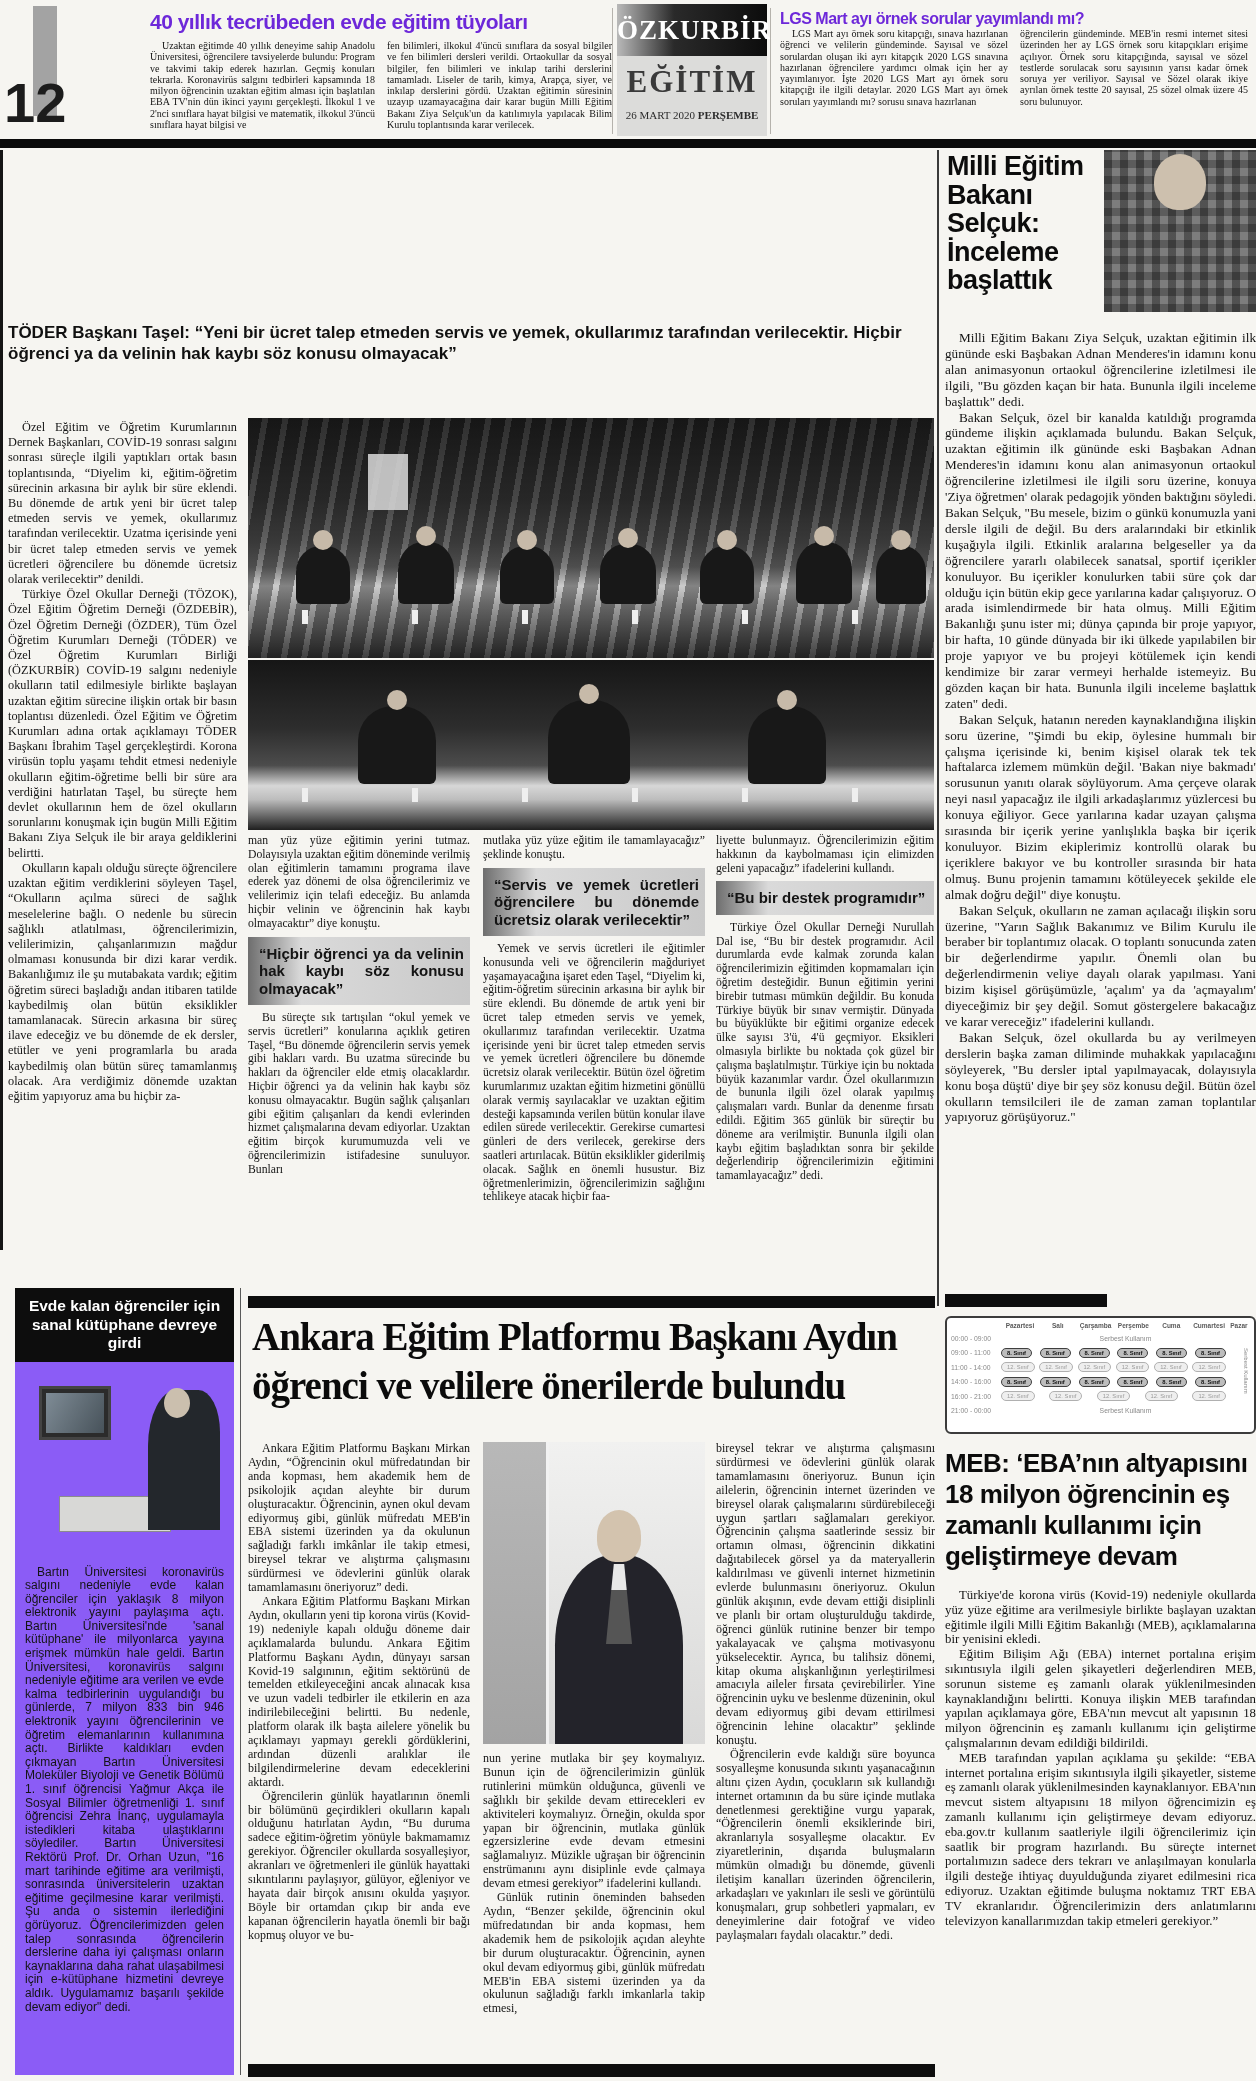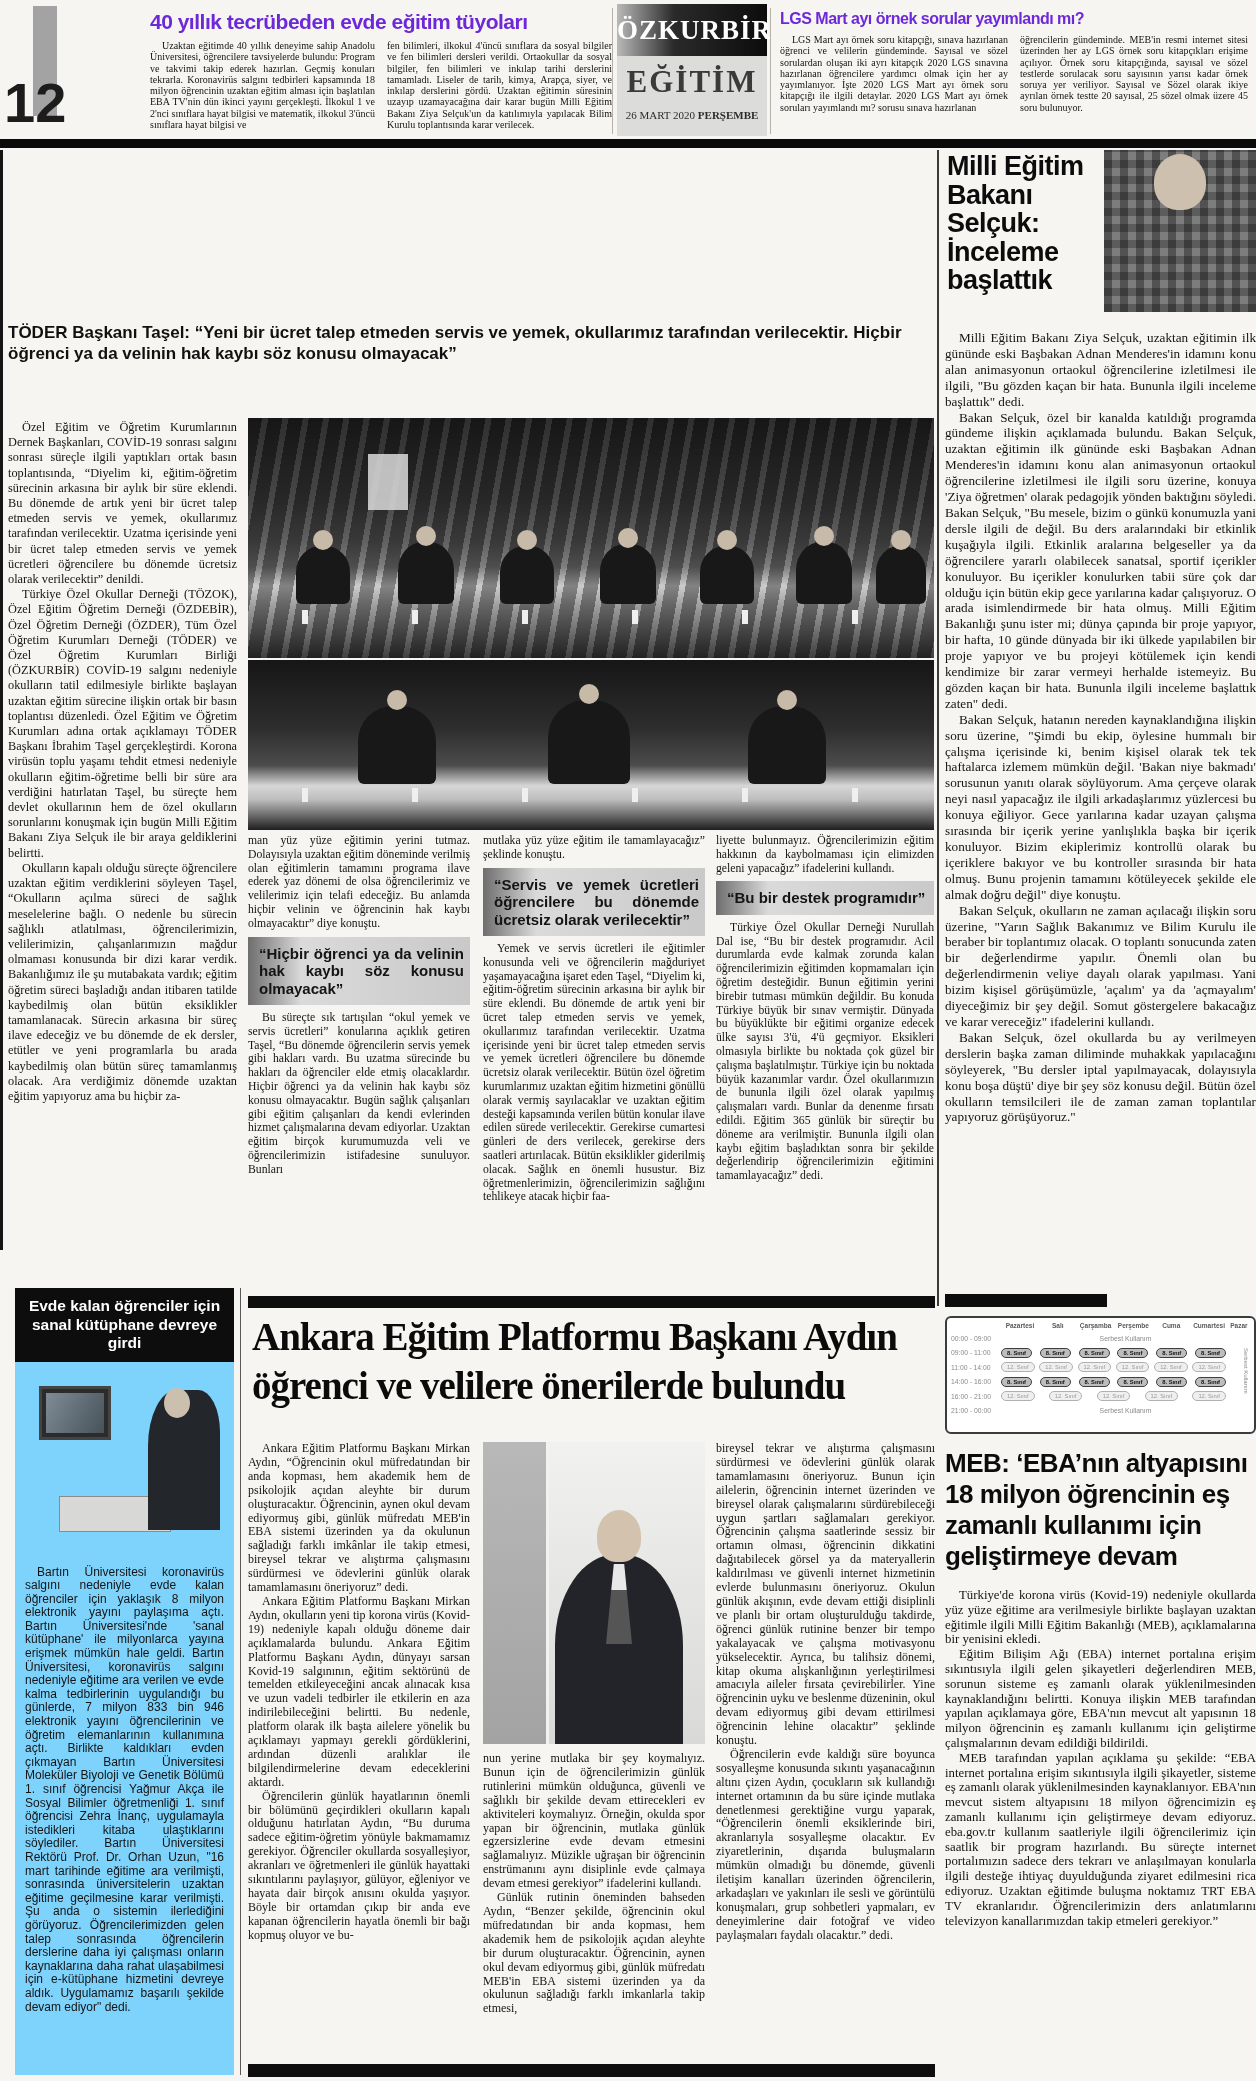--- a/index.html
+++ b/index.html
@@ -83,21 +83,21 @@
   .sfree{flex:1;text-align:center;font-size:6.8px;color:#8a8a8a;}
   .spills{flex:1;display:flex;justify-content:space-between;padding-right:24px;}
   .pill{display:inline-block;font-size:5.8px;line-height:8px;padding:0 5px;border-radius:5px;}
   .pill.dark{background:#bdbdbd;border:1px solid #3f3f3f;color:#111;font-weight:bold;}
   .pill.light{background:#efefef;border:1px solid #b0b0b0;color:#9a9a9a;}
   #sched-sunday{position:absolute;right:5px;top:30px;writing-mode:vertical-rl;font-size:6px;color:#8a8a8a;}
   
   #meb-headline{font-family:"Liberation Sans",sans-serif;font-weight:bold;font-size:26px;line-height:31px;color:#0c0c0c;letter-spacing:-0.5px;}
   #meb-body{font-size:12.8px;line-height:14.8px;}
   
-  #library-box{left:15px;top:1288px;width:219px;height:787px;background:#7dd3fc;}
+  #library-box{left:15px;top:1288px;width:219px;height:787px;background:#8b5cf6;}
   #library-title{display:block;background:#0d0d0d;color:#fff;font-family:"Liberation Sans",sans-serif;
      font-weight:bold;font-size:15.5px;line-height:18.5px;text-align:center;padding:9px 6px;}
   #library-body{padding:8px 10px;font-family:"Liberation Sans",sans-serif;font-size:12px;line-height:13.6px;text-align:justify;overflow:hidden;height:490px;}
   
   .ankara-hl{font-family:"Liberation Serif",serif;font-weight:bold;font-size:39px;line-height:49px;color:#0b0b0b;letter-spacing:-1px;}
   .ankara-col{font-size:12px;line-height:13.9px;}
   .black-bar{background:#0e0e0e;}
 </style>
 </head>
 <body>
@@ -124,21 +124,21 @@
   <div class="abs" id="masthead">
     <span id="masthead-city">ÖZKURBİR</span>
     <span id="masthead-section">EĞİTİM</span>
     <span id="masthead-date"><span>26 MART 2020</span> <b>PERŞEMBE</b></span>
   </div>
 
   <div class="abs v-hair" style="left:770px;top:8px;height:126px;"></div>
 
   <div class="abs" style="left:780px;top:10px;width:472px;">
     <div class="top-article-title" style="font-size:16px;">LGS Mart ayı örnek sorular yayımlandı mı?</div>
-    <div class="top-cols" style="margin-top:6px;height:102px;">
+    <div class="top-cols" style="height:102px;">
       <div class="top-col" style="width:228px;height:102px;">
           <p style="margin:0;text-indent:12px;">LGS Mart ayı örnek soru kitapçığı, sınava hazırlanan öğrenci ve velilerin gündeminde. Sayısal ve sözel sorulardan oluşan iki ayrı kitapçık 2020 LGS sınavına hazırlanan öğrencilere yardımcı olmak için her ay yayımlanıyor. İşte 2020 LGS Mart ayı örnek soru kitapçığı ile ilgili detaylar. 2020 LGS Mart ayı örnek soruları yayımlandı mı? sorusu sınava hazırlanan</p>
         </div>
       <div class="top-col" style="width:228px;height:102px;">
           <p style="margin:0;">öğrencilerin gündeminde. MEB'in resmi internet sitesi üzerinden her ay LGS örnek soru kitapçıkları erişime açılıyor. Örnek soru kitapçığında, sayısal ve sözel testlerde sorulacak soru sayısının yarısı kadar örnek soruya yer veriliyor. Sayısal ve Sözel olarak ikiye ayrılan örnek testte 20 sayısal, 25 sözel olmak üzere 45 soru bulunuyor.</p>
         </div>
     </div>
   </div>
 
   <div class="abs" id="top-rule"></div>

